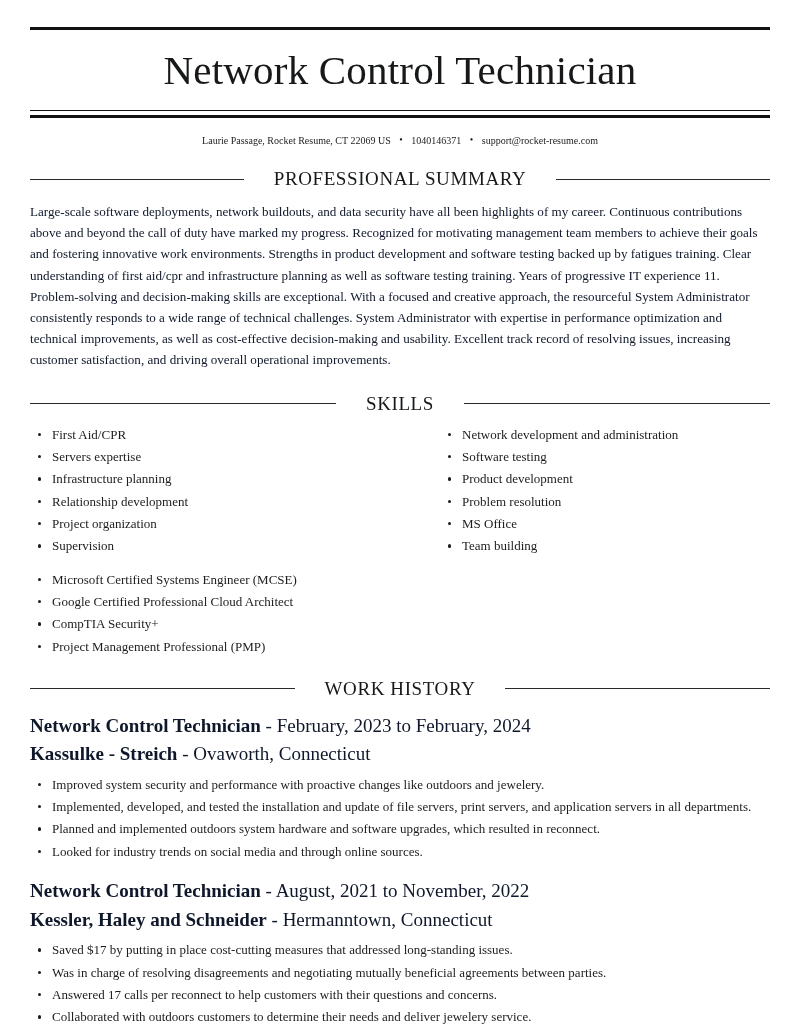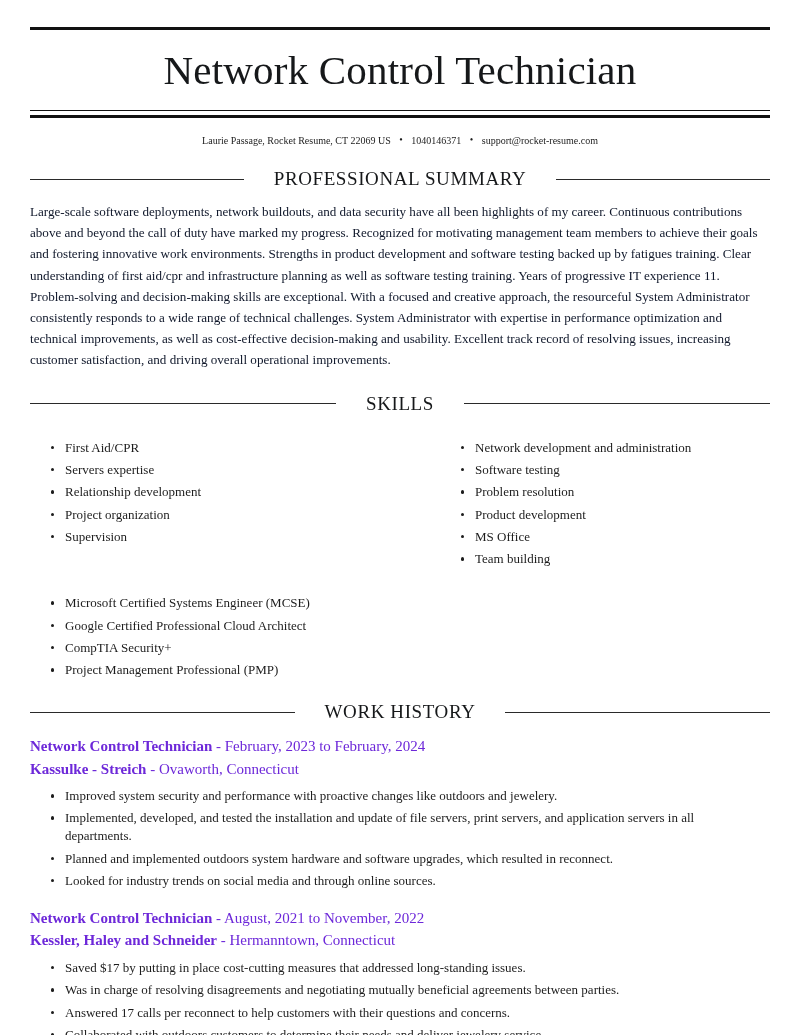--- a/index.html
+++ b/index.html
@@ -88,21 +88,21 @@
     font-size: 13.1px;
     line-height: 1.62;
     text-align: left;
     margin-top: 11px;
     color: #0f172a;
   }
 
   
   ul.bullets {
     list-style: none;
-    margin: 13px;
+    margin: 0;
     padding: 0;
   }
   ul.bullets li {
     position: relative;
     padding-left: 22px;
     font-size: 13px;
     line-height: 1.38;
     margin: 0 0 4.4px 0;
     color: #1c1c1c;
   }
@@ -135,23 +135,23 @@
   }
 
   
   .jobs {
     margin-top: 12px;
   }
   .job + .job {
     margin-top: 17px;
   }
   .job-line {
-    font-size: 15px;
+    font-size: 19px;
     line-height: 1.5;
-    color: #6d28d9;
+    color: #0f172a;
   }
   .job-line .strong {
     font-weight: 700;
   }
   .job-line .dash {
     font-weight: 400;
   }
   .job .bullets {
     margin-top: 7px;
   }
@@ -188,31 +188,32 @@
   <div class="section-head">
     <span class="line"></span>
     <span class="label">SKILLS</span>
     <span class="line"></span>
   </div>
   <div class="skills-wrap">
     <div class="skills-col left">
       <ul class="bullets">
         <li><span>First Aid/CPR</span></li>
         <li><span>Servers expertise</span></li>
+        <li><span>Infrastructure planning</span></li>
         <li><span>Relationship development</span></li>
         <li><span>Project organization</span></li>
         <li><span>Supervision</span></li>
       </ul>
     </div>
     <div class="skills-col right">
       <ul class="bullets">
         <li><span>Network development and administration</span></li>
         <li><span>Software testing</span></li>
+        <li><span>Product development</span></li>
         <li><span>Problem resolution</span></li>
-        <li><span>Product development</span></li>
         <li><span>MS Office</span></li>
         <li><span>Team building</span></li>
       </ul>
     </div>
   </div>
 
   <div class="certs-wrap">
     <ul class="bullets">
       <li><span>Microsoft Certified Systems Engineer (MCSE)</span></li>
       <li><span>Google Certified Professional Cloud Architect</span></li>

